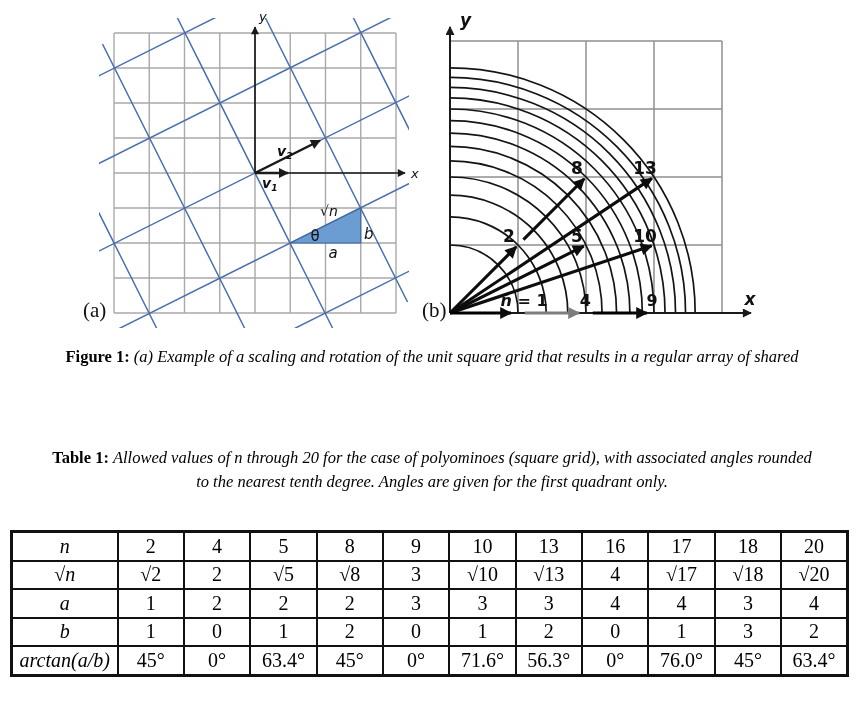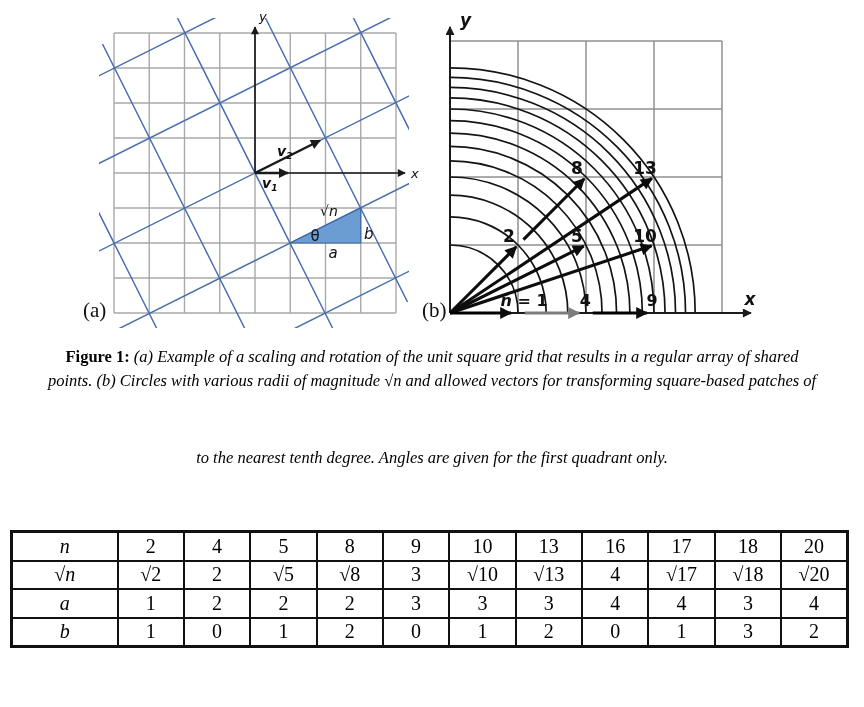--- a/index.html
+++ b/index.html
@@ -157,24 +157,24 @@
       <text x="165.32" y="306" fill="#111" font-size="16" text-anchor="middle" font-family="&quot;DejaVu Sans&quot;, sans-serif" font-weight="bold">4</text>
       <g stroke="#000000" stroke-width="3">
         <line x1="172.8" y1="313" x2="227" y2="313" marker-end="url(#bV)"></line>
       </g>
       <text x="231.96" y="306" fill="#111" font-size="16" text-anchor="middle" font-family="&quot;DejaVu Sans&quot;, sans-serif" font-weight="bold">9</text>
       <text x="2" y="317" fill="#111" font-size="21" text-anchor="start" font-family="&quot;Liberation Serif&quot;, serif">(b)</text>
     </svg>
 
   <div class="caption" id="figure-caption">
     <div class="cap-line"><span class="cap-label">Figure 1:</span><span class="cap-italic">(a) Example of a scaling and rotation of the unit square grid that results in a regular array of shared</span></div>
-    <div class="cap-line"><span class="cap-italic">points. (b) Circles with various radii of magnitude √n and allowed vectors for transforming square-based patches of</span></div>
   </div>
 
   <div class="caption" id="table-caption">
+    <div class="cap-line"><span class="cap-label">Table 1:</span><span class="cap-italic">Allowed values of n through 20 for the case of polyominoes (square grid), with associated angles rounded</span></div>
     <div class="cap-line"><span class="cap-italic">to the nearest tenth degree. Angles are given for the first quadrant only.</span></div>
   </div>
 
   <table id="data-table">
     <colgroup id="table-cols">
         <col style="width: 106px;">
         <col>
         <col>
         <col>
         <col>
@@ -236,16 +236,30 @@
           <td>1</td>
           <td>2</td>
           <td>0</td>
           <td>1</td>
           <td>2</td>
           <td>0</td>
           <td>1</td>
           <td>3</td>
           <td>2</td>
         </tr>
+        <tr>
+          <th>arctan(a/b)</th>
+          <td>45°</td>
+          <td>0°</td>
+          <td>63.4°</td>
+          <td>45°</td>
+          <td>0°</td>
+          <td>71.6°</td>
+          <td>56.3°</td>
+          <td>0°</td>
+          <td>76.0°</td>
+          <td>45°</td>
+          <td>63.4°</td>
+        </tr>
       </tbody>
   </table>
 
 </div>
 
 </body></html>

